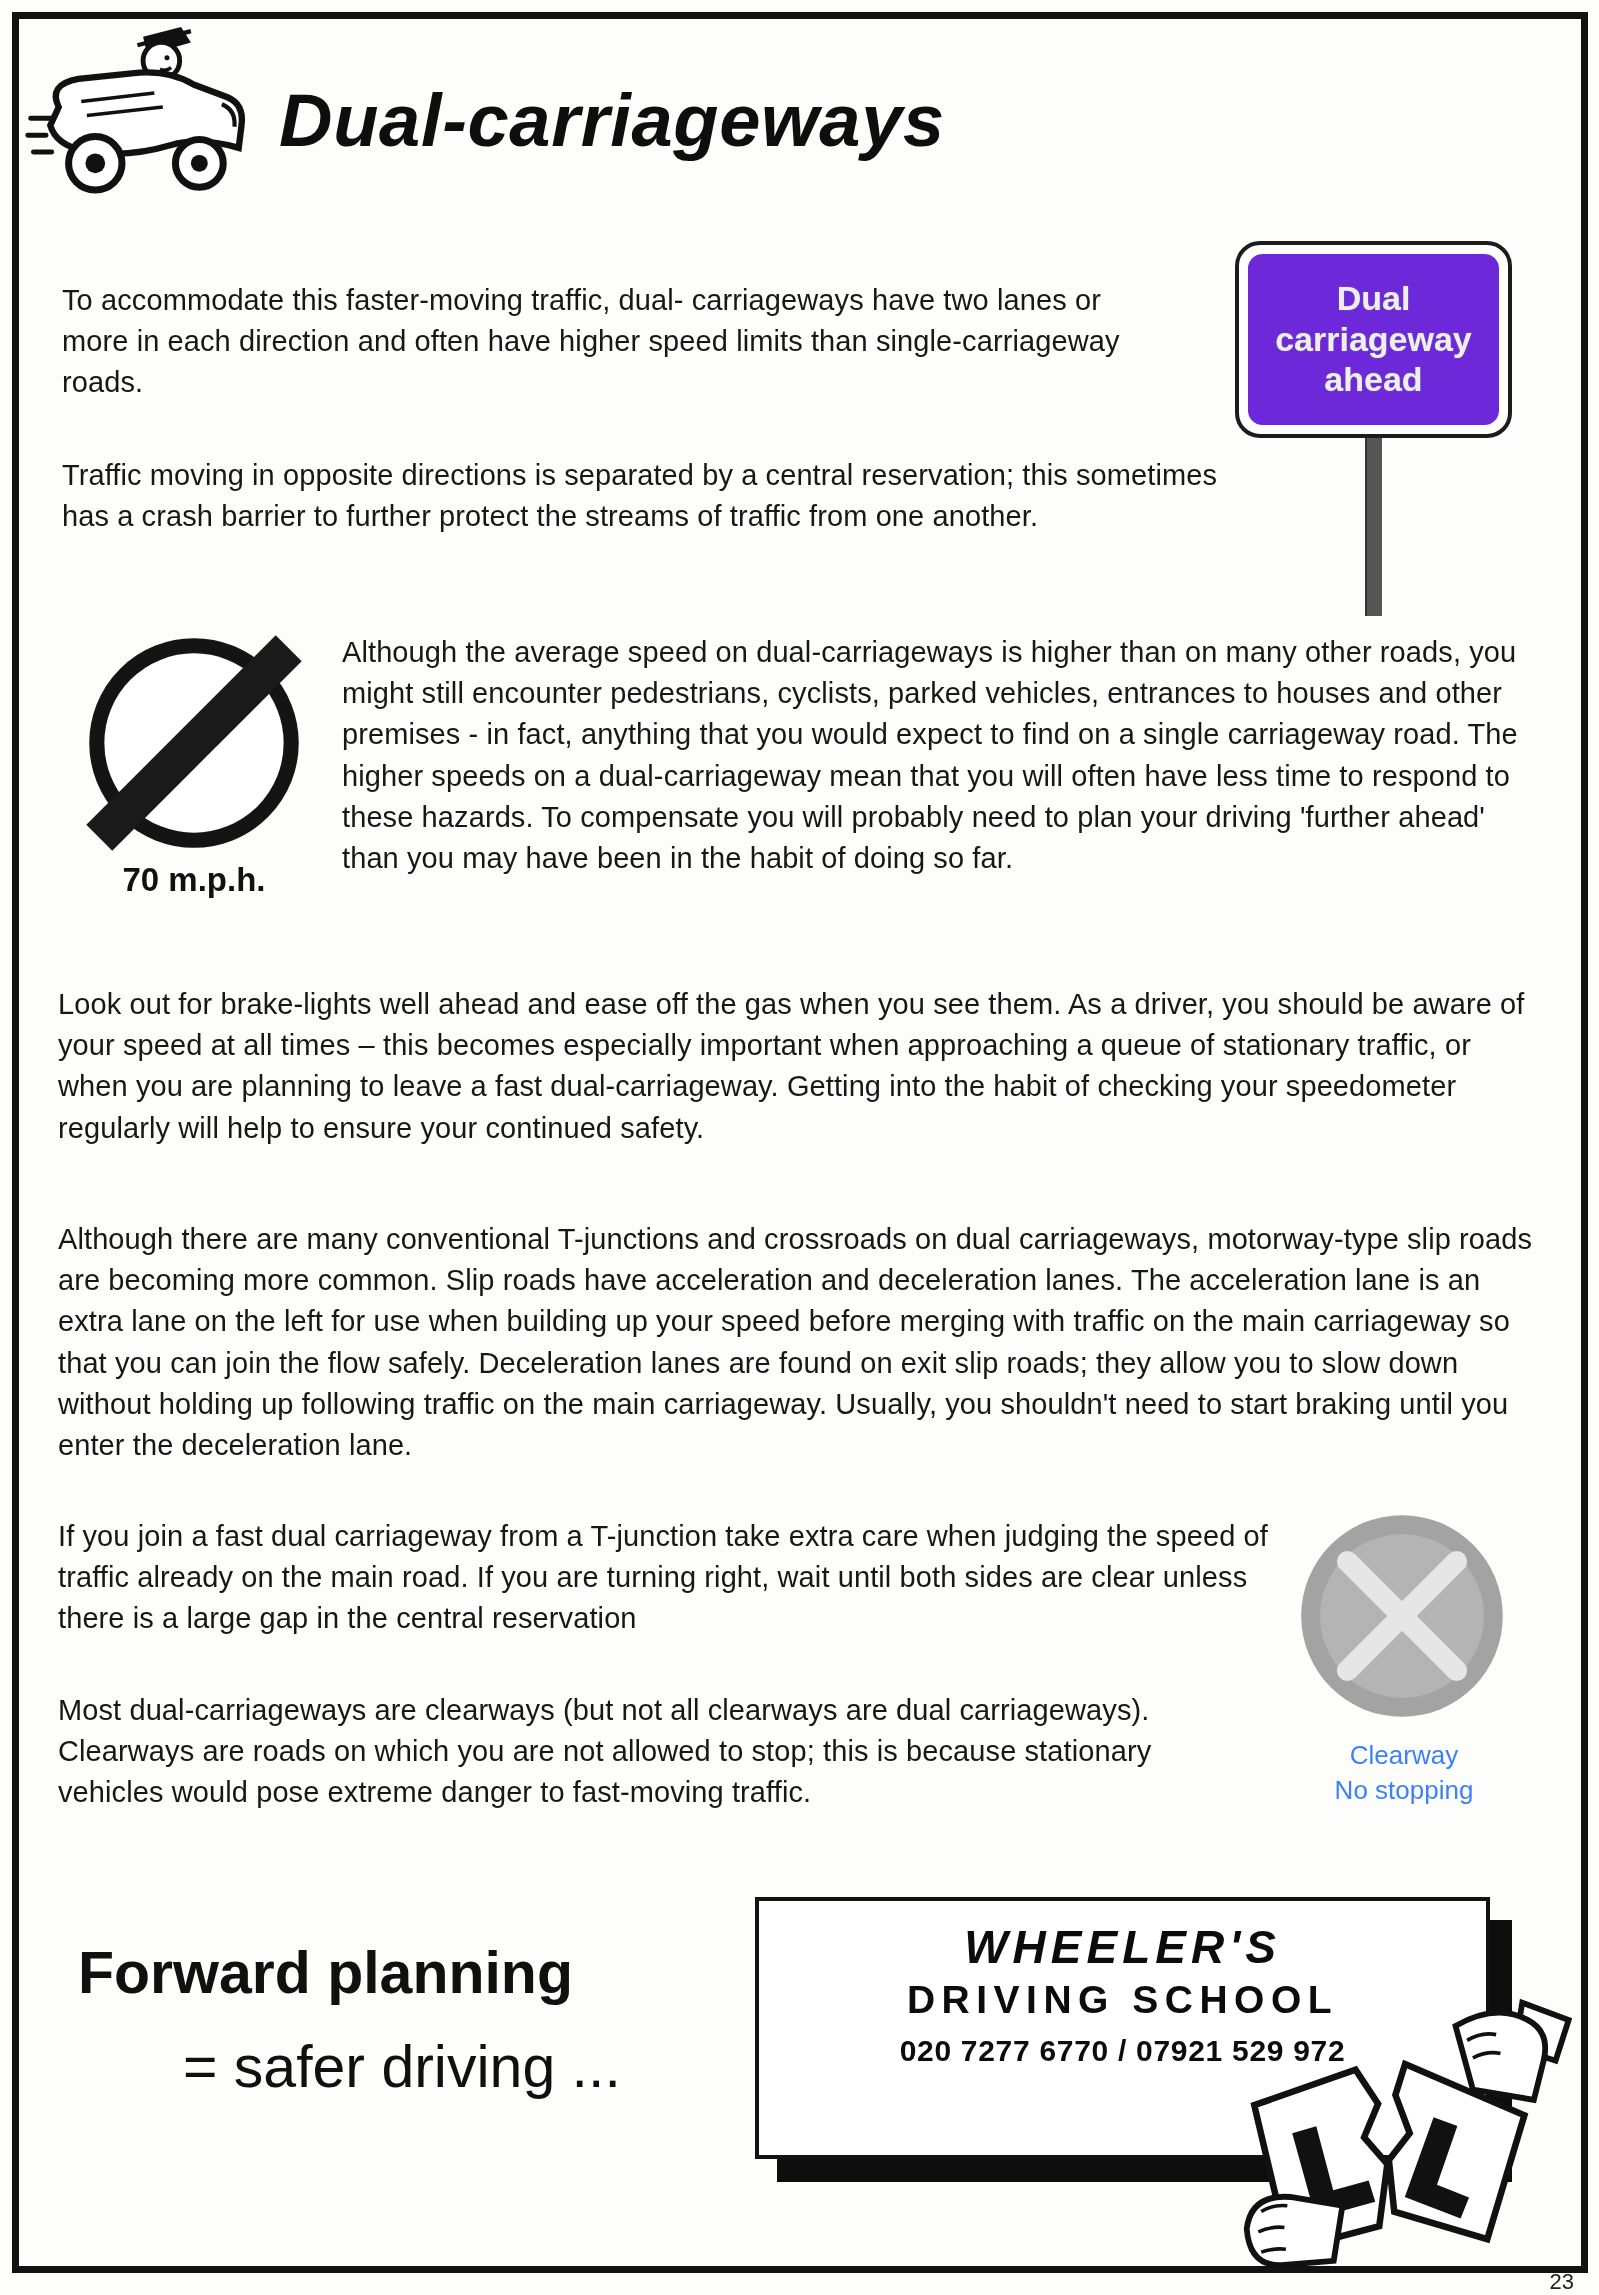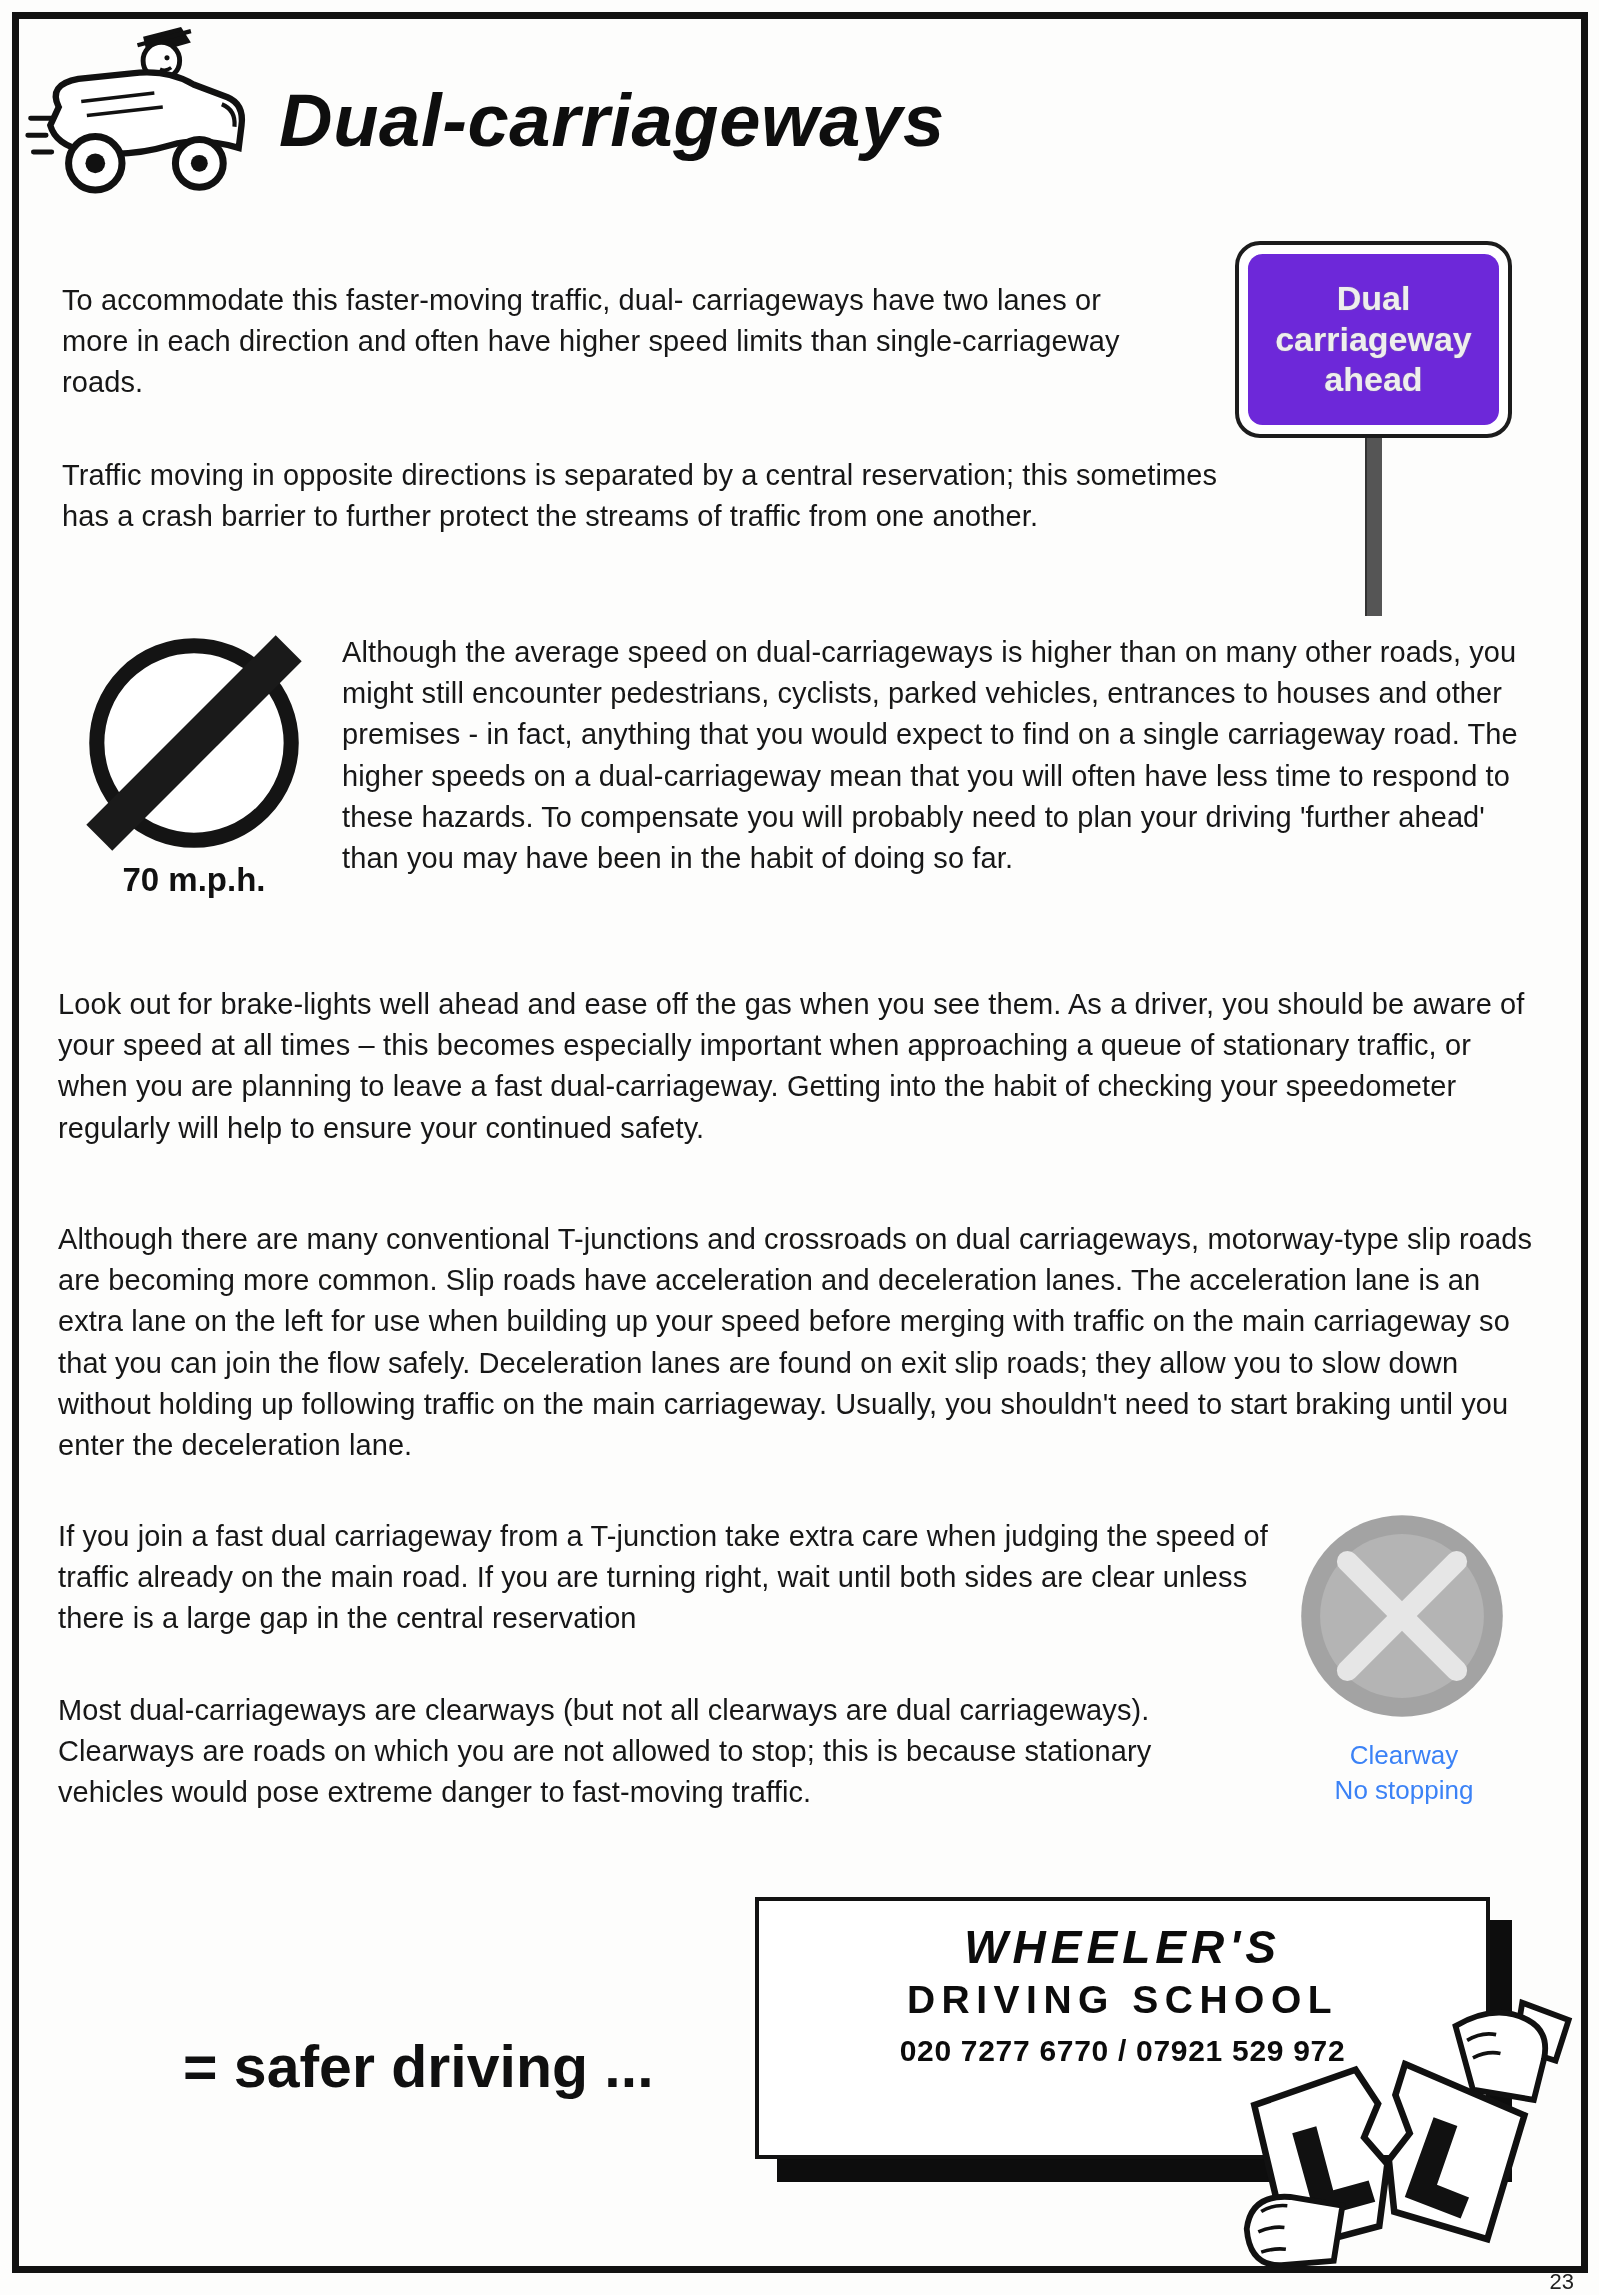--- a/index.html
+++ b/index.html
@@ -61,21 +61,21 @@
 
   
   .clearway-sign { position:absolute; left:1297px; top:1511px; width:210px; height:210px; }
   .clearway-caption {
     position:absolute; left:1277px; top:1738px; width:254px;
     text-align:center; font-size:26px; line-height:1.35; color:#3b82f6;
   }
 
   
   .slogan1 { position:absolute; left:78px; top:1939px; font-size:59px; font-weight:bold; color:#101010; }
-  .slogan2 { position:absolute; left:183px; top:2033px; font-size:59px; font-weight:bold; color:#101010; }
+  .slogan2 { position:absolute; left:183px; top:2033px; font-size:59px; font-weight:normal; color:#101010; }
 
   .school-box-shadow {
     position:absolute; left:777px; top:1920px; width:735px; height:262px;
     background:#0d0d0d;
   }
   .school-box {
     position:absolute; left:755px; top:1897px; width:735px; height:262px;
     background:#ffffff; border:4.3px solid #121212;
     display:flex; flex-direction:column; align-items:center;
     padding-top:19px;
@@ -167,20 +167,21 @@
       <line x1="76" y1="24" x2="24" y2="76"></line>
     </g>
   </svg>
   <div class="clearway-caption">
     <div>Clearway</div>
     <div>No stopping</div>
   </div>
 
   <div class="para" style="left:58px; top:1690px; width:1174px;">Most dual-carriageways are clearways (but not all clearways are dual carriageways). Clearways are roads on which you are not allowed to stop; this is because stationary vehicles would pose extreme danger to fast-moving traffic.</div>
 
+  <div class="slogan1">Forward planning</div>
   <div class="slogan2">= safer driving ...</div>
 
   <div class="school-box-shadow"></div>
   <div class="school-box">
     <div class="school-name">WHEELER'S</div>
     <div class="school-type">DRIVING SCHOOL</div>
     <div class="school-phone">020 7277 6770 /  07921 529 972</div>
   </div>
 
   <svg class="lplate-illustration" viewBox="0 0 235 200">

